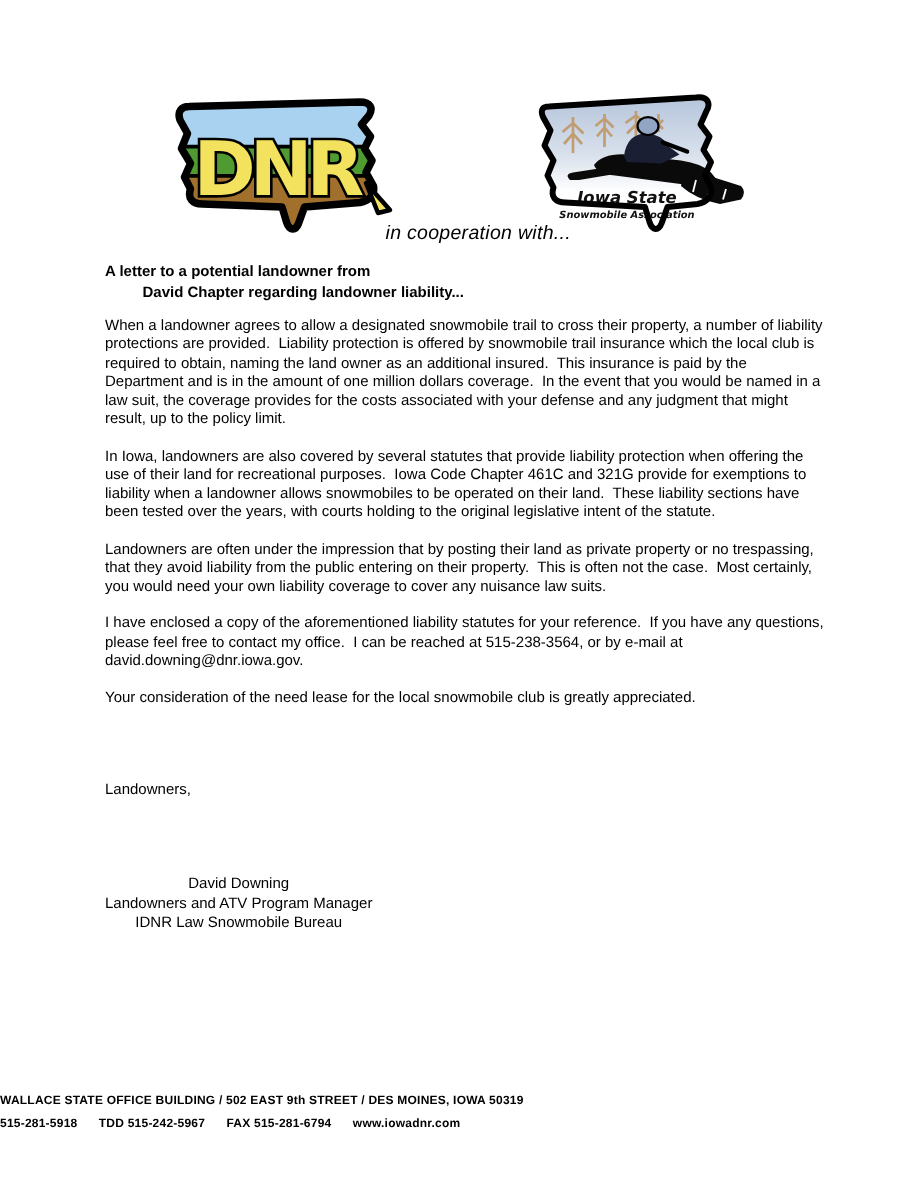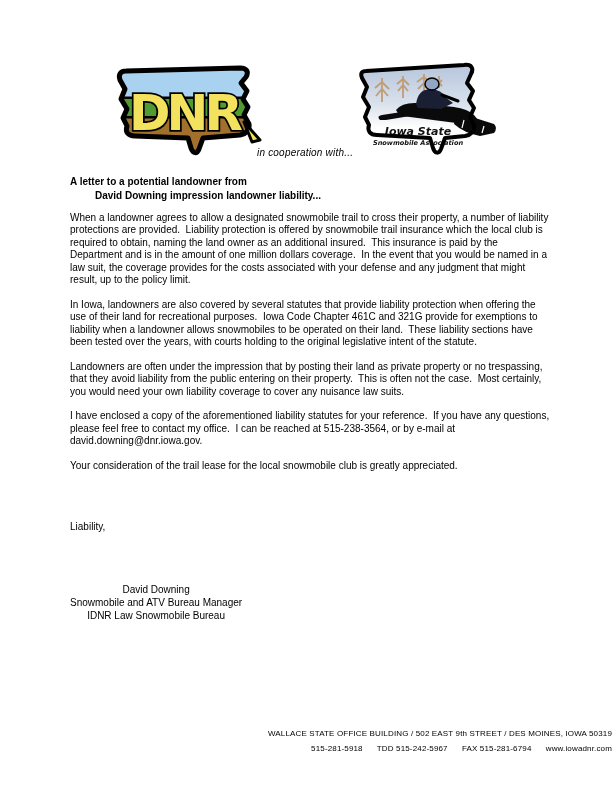--- a/index.html
+++ b/index.html
@@ -10,21 +10,21 @@
     color:#000;
     font-family:"Liberation Sans", sans-serif;
     overflow:hidden;
   }
 
   
   .dnr-logo  { position:absolute; left:102px; top:60px;  width:164px; height:100px; }
   .issa-logo { position:absolute; left:346px; top:56px;  width:158px; height:106px; }
   .coop {
     position:absolute; left:257px; top:147px;
-    font-size:10px; font-style:italic; letter-spacing:0.2px;
+    font-size:13px; font-style:italic; letter-spacing:0.2px;
   }
 
   
   .heading {
     position:absolute; left:70px; top:175px;
     font-size:10px; font-weight:bold; line-height:13.5px;
   }
   .heading .line2 { margin-left:25px; }
 
   
@@ -33,21 +33,21 @@
     font-size:10px; line-height:12.4px;
   }
   .body-text p { margin:0 0 12.4px 0; white-space:pre-wrap; }
 
   .closing   { position:absolute; left:70px; top:521px; font-size:10px; }
   .signature { position:absolute; left:70px; top:583px; font-size:10px; line-height:13px;text-align:center; }
 
   
   .footer {
     position:absolute; left:0; top:726px; width:612px;
-    text-align:right; font-size:8px; line-height:15px; letter-spacing:0.15px;
+    text-align:left; font-size:8px; line-height:15px; letter-spacing:0.15px;font-weight:bold;
   }
   .footer .f2 { white-space:pre; }
 </style>
 </head>
 <body>
 
 <div class="page">
 
   <svg class="dnr-logo" viewBox="0 0 164 100" aria-hidden="true">
     <defs>
@@ -104,36 +104,36 @@
         <path d="M138,70 L136,77"></path>
       </g>
     </g>
     <text x="72" y="79" text-anchor="middle" font-family="DejaVu Sans, sans-serif" font-size="11" font-weight="bold" font-style="italic" fill="#111">Iowa State</text>
     <text x="72" y="89" text-anchor="middle" font-family="DejaVu Sans, sans-serif" font-size="6.6" font-weight="bold" font-style="italic" fill="#111">Snowmobile Association</text>
     <path d="M20,15 L118,9 C126,8 128,13 125,18 L121,27 L127,35 L123,44 L128,52 L124,61 L128,69 C129,75 125,79 119,80 L99,82 L95,93 C93,98 89,98 87,92 L84,82 L31,79 C24,79 21,75 23,69 L19,61 L23,51 L17,41 L21,31 L16,22 C14,17 16,15 20,15 Z" fill="none" stroke="#000" stroke-width="4" stroke-linejoin="round"></path>
   </svg>
 
   <div class="heading">
     <div class="line1">A letter to a potential landowner from</div>
-    <div class="line2">David Downing impression landowner liability...</div>
+    <div class="line2">David Chapter regarding landowner liability...</div>
   </div>
 
   <div class="body-text">
     <p>When a landowner agrees to allow a designated snowmobile trail to cross their property, a number of liability protections are provided.  Liability protection is offered by snowmobile trail insurance which the local club is required to obtain, naming the land owner as an additional insured.  This insurance is paid by the Department and is in the amount of one million dollars coverage.  In the event that you would be named in a law suit, the coverage provides for the costs associated with your defense and any judgment that might result, up to the policy limit.</p>
     <p>In Iowa, landowners are also covered by several statutes that provide liability protection when offering the use of their land for recreational purposes.  Iowa Code Chapter 461C and 321G provide for exemptions to liability when a landowner allows snowmobiles to be operated on their land.  These liability sections have been tested over the years, with courts holding to the original legislative intent of the statute.</p>
     <p>Landowners are often under the impression that by posting their land as private property or no trespassing, that they avoid liability from the public entering on their property.  This is often not the case.  Most certainly, you would need your own liability coverage to cover any nuisance law suits.</p>
     <p>I have enclosed a copy of the aforementioned liability statutes for your reference.  If you have any questions, please feel free to contact my office.  I can be reached at 515-238-3564, or by e-mail at david.downing@dnr.iowa.gov.</p>
-    <p>Your consideration of the trail lease for the local snowmobile club is greatly appreciated.</p>
+    <p>Your consideration of the need lease for the local snowmobile club is greatly appreciated.</p>
   </div>
 
-  <div class="closing">Liability,</div>
+  <div class="closing">Landowners,</div>
 
   <div class="signature">
     <div>David Downing</div>
-    <div>Snowmobile and ATV Bureau Manager</div>
+    <div>Landowners and ATV Program Manager</div>
     <div>IDNR Law Snowmobile Bureau</div>
   </div>
 
   <div class="footer">
     <div class="f1">WALLACE STATE OFFICE BUILDING / 502 EAST 9th STREET / DES MOINES, IOWA 50319</div>
     <div class="f2">515-281-5918      TDD 515-242-5967      FAX 515-281-6794      www.iowadnr.com</div>
   </div>
 
 </div>
 

